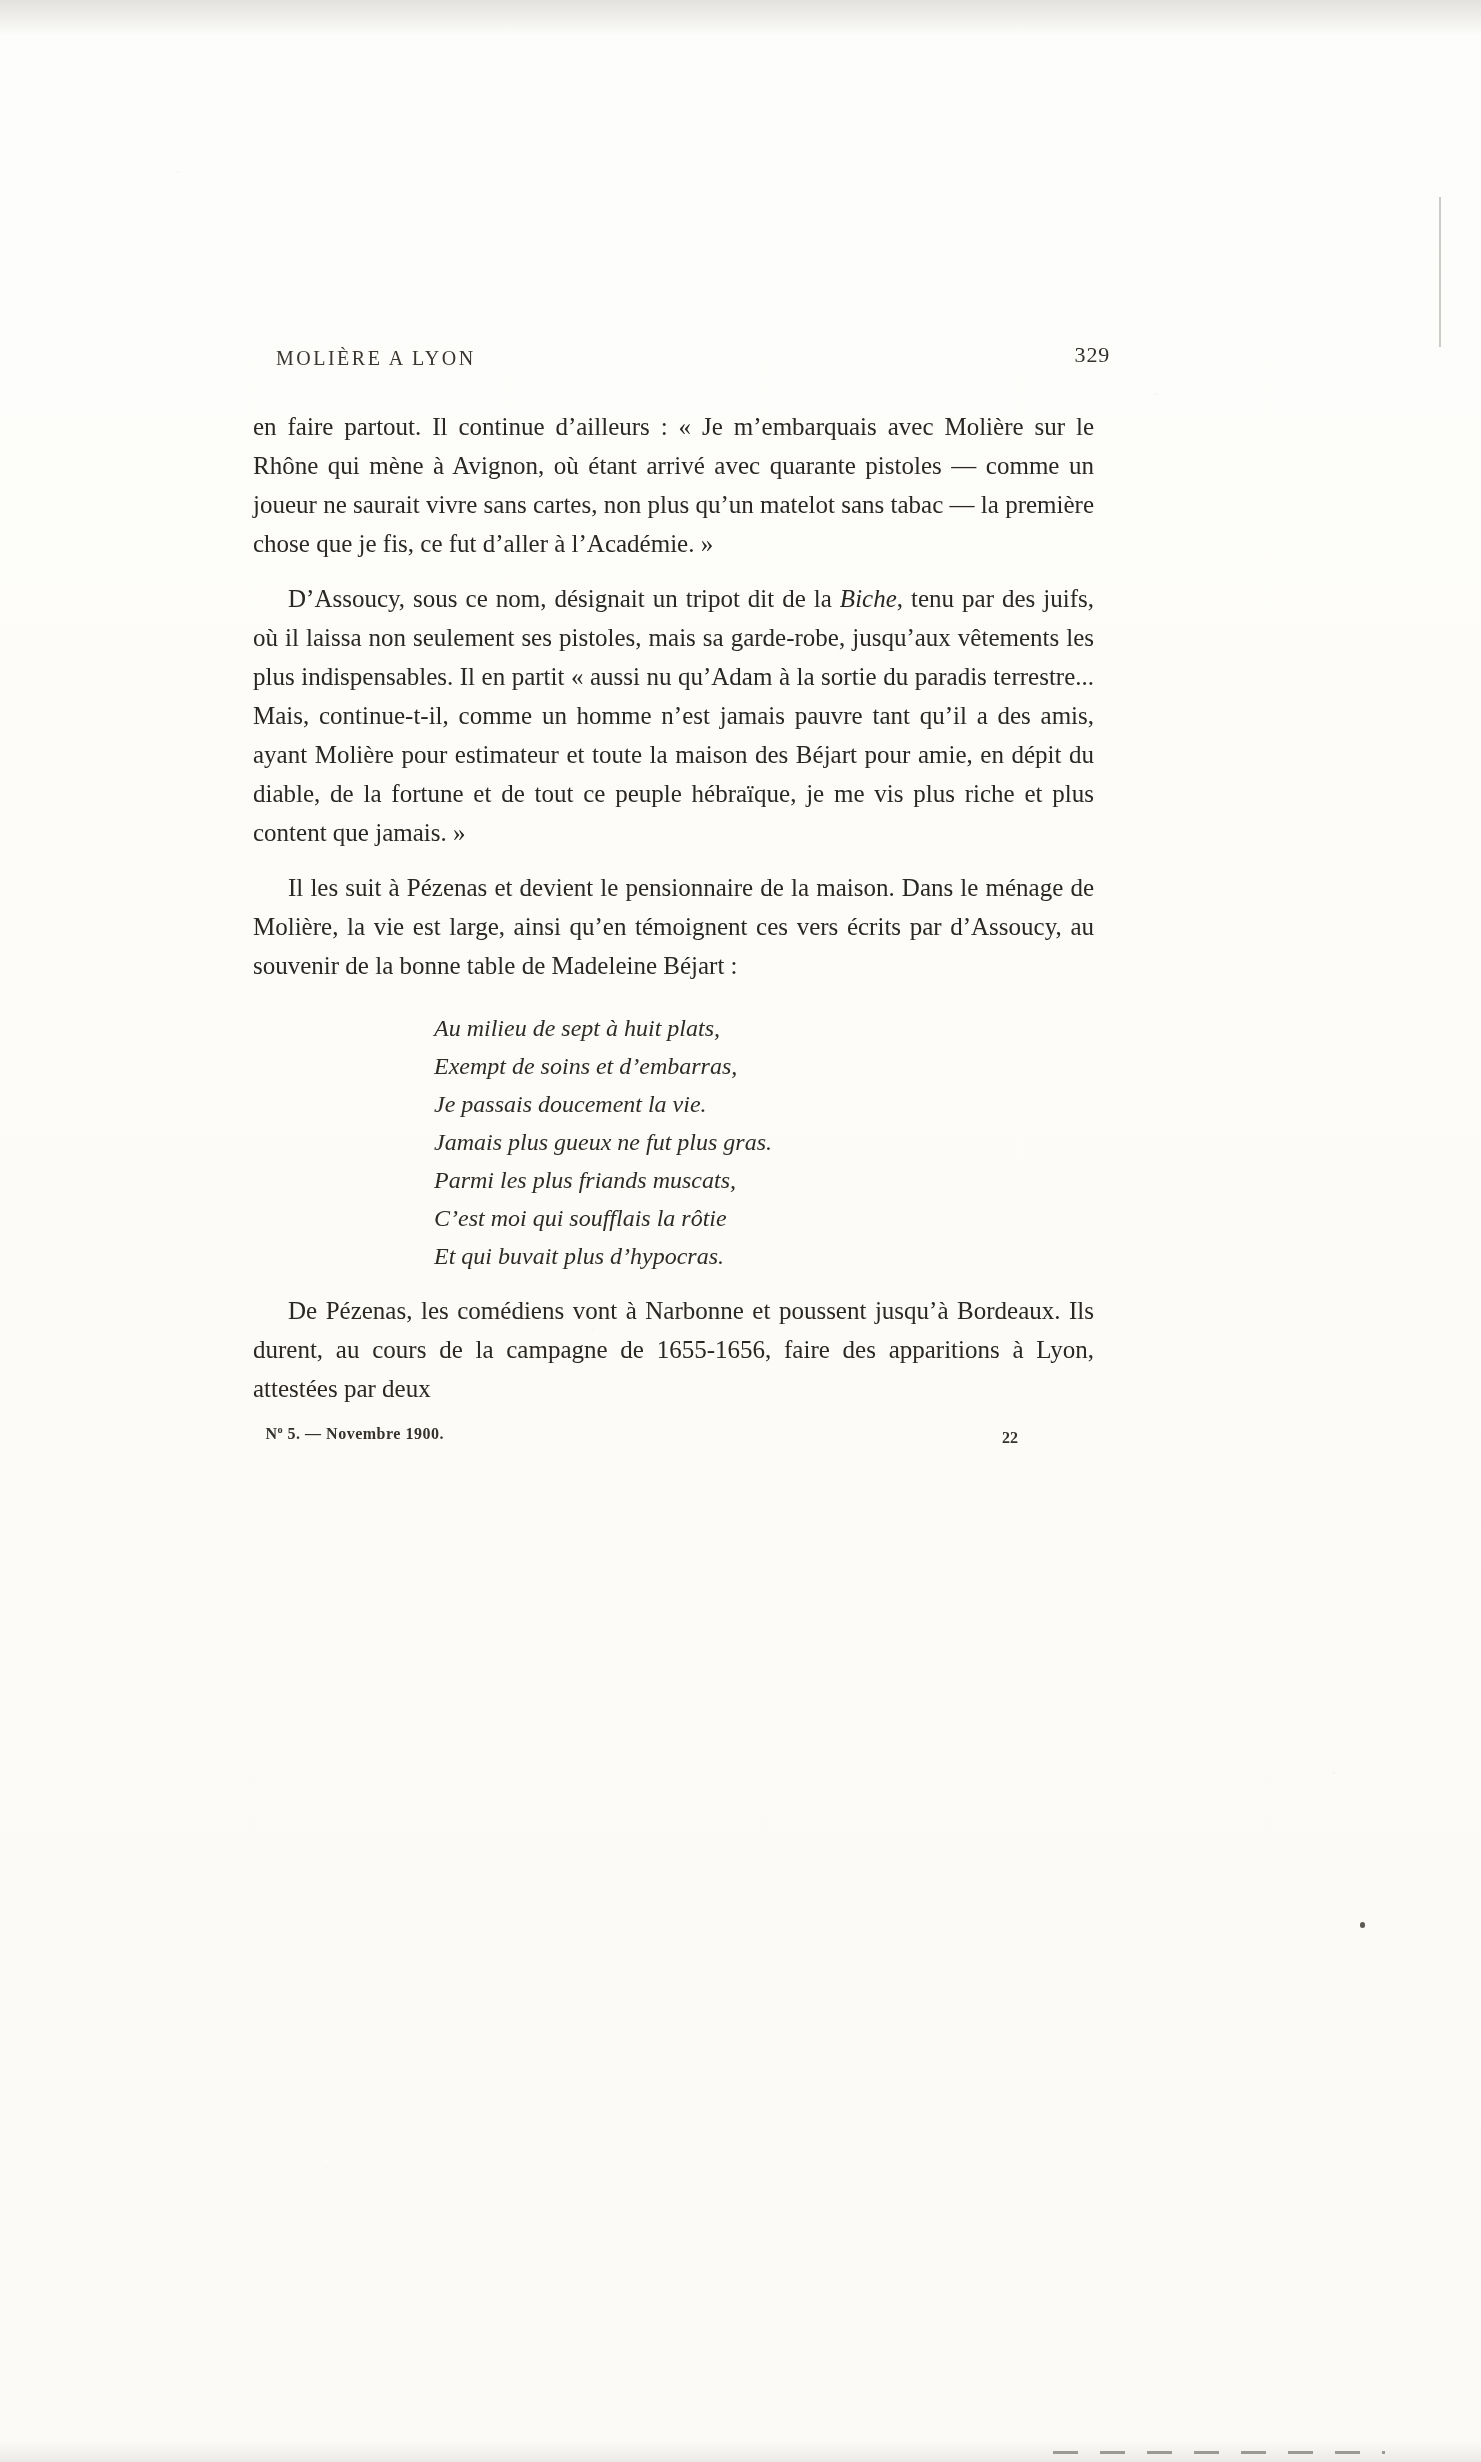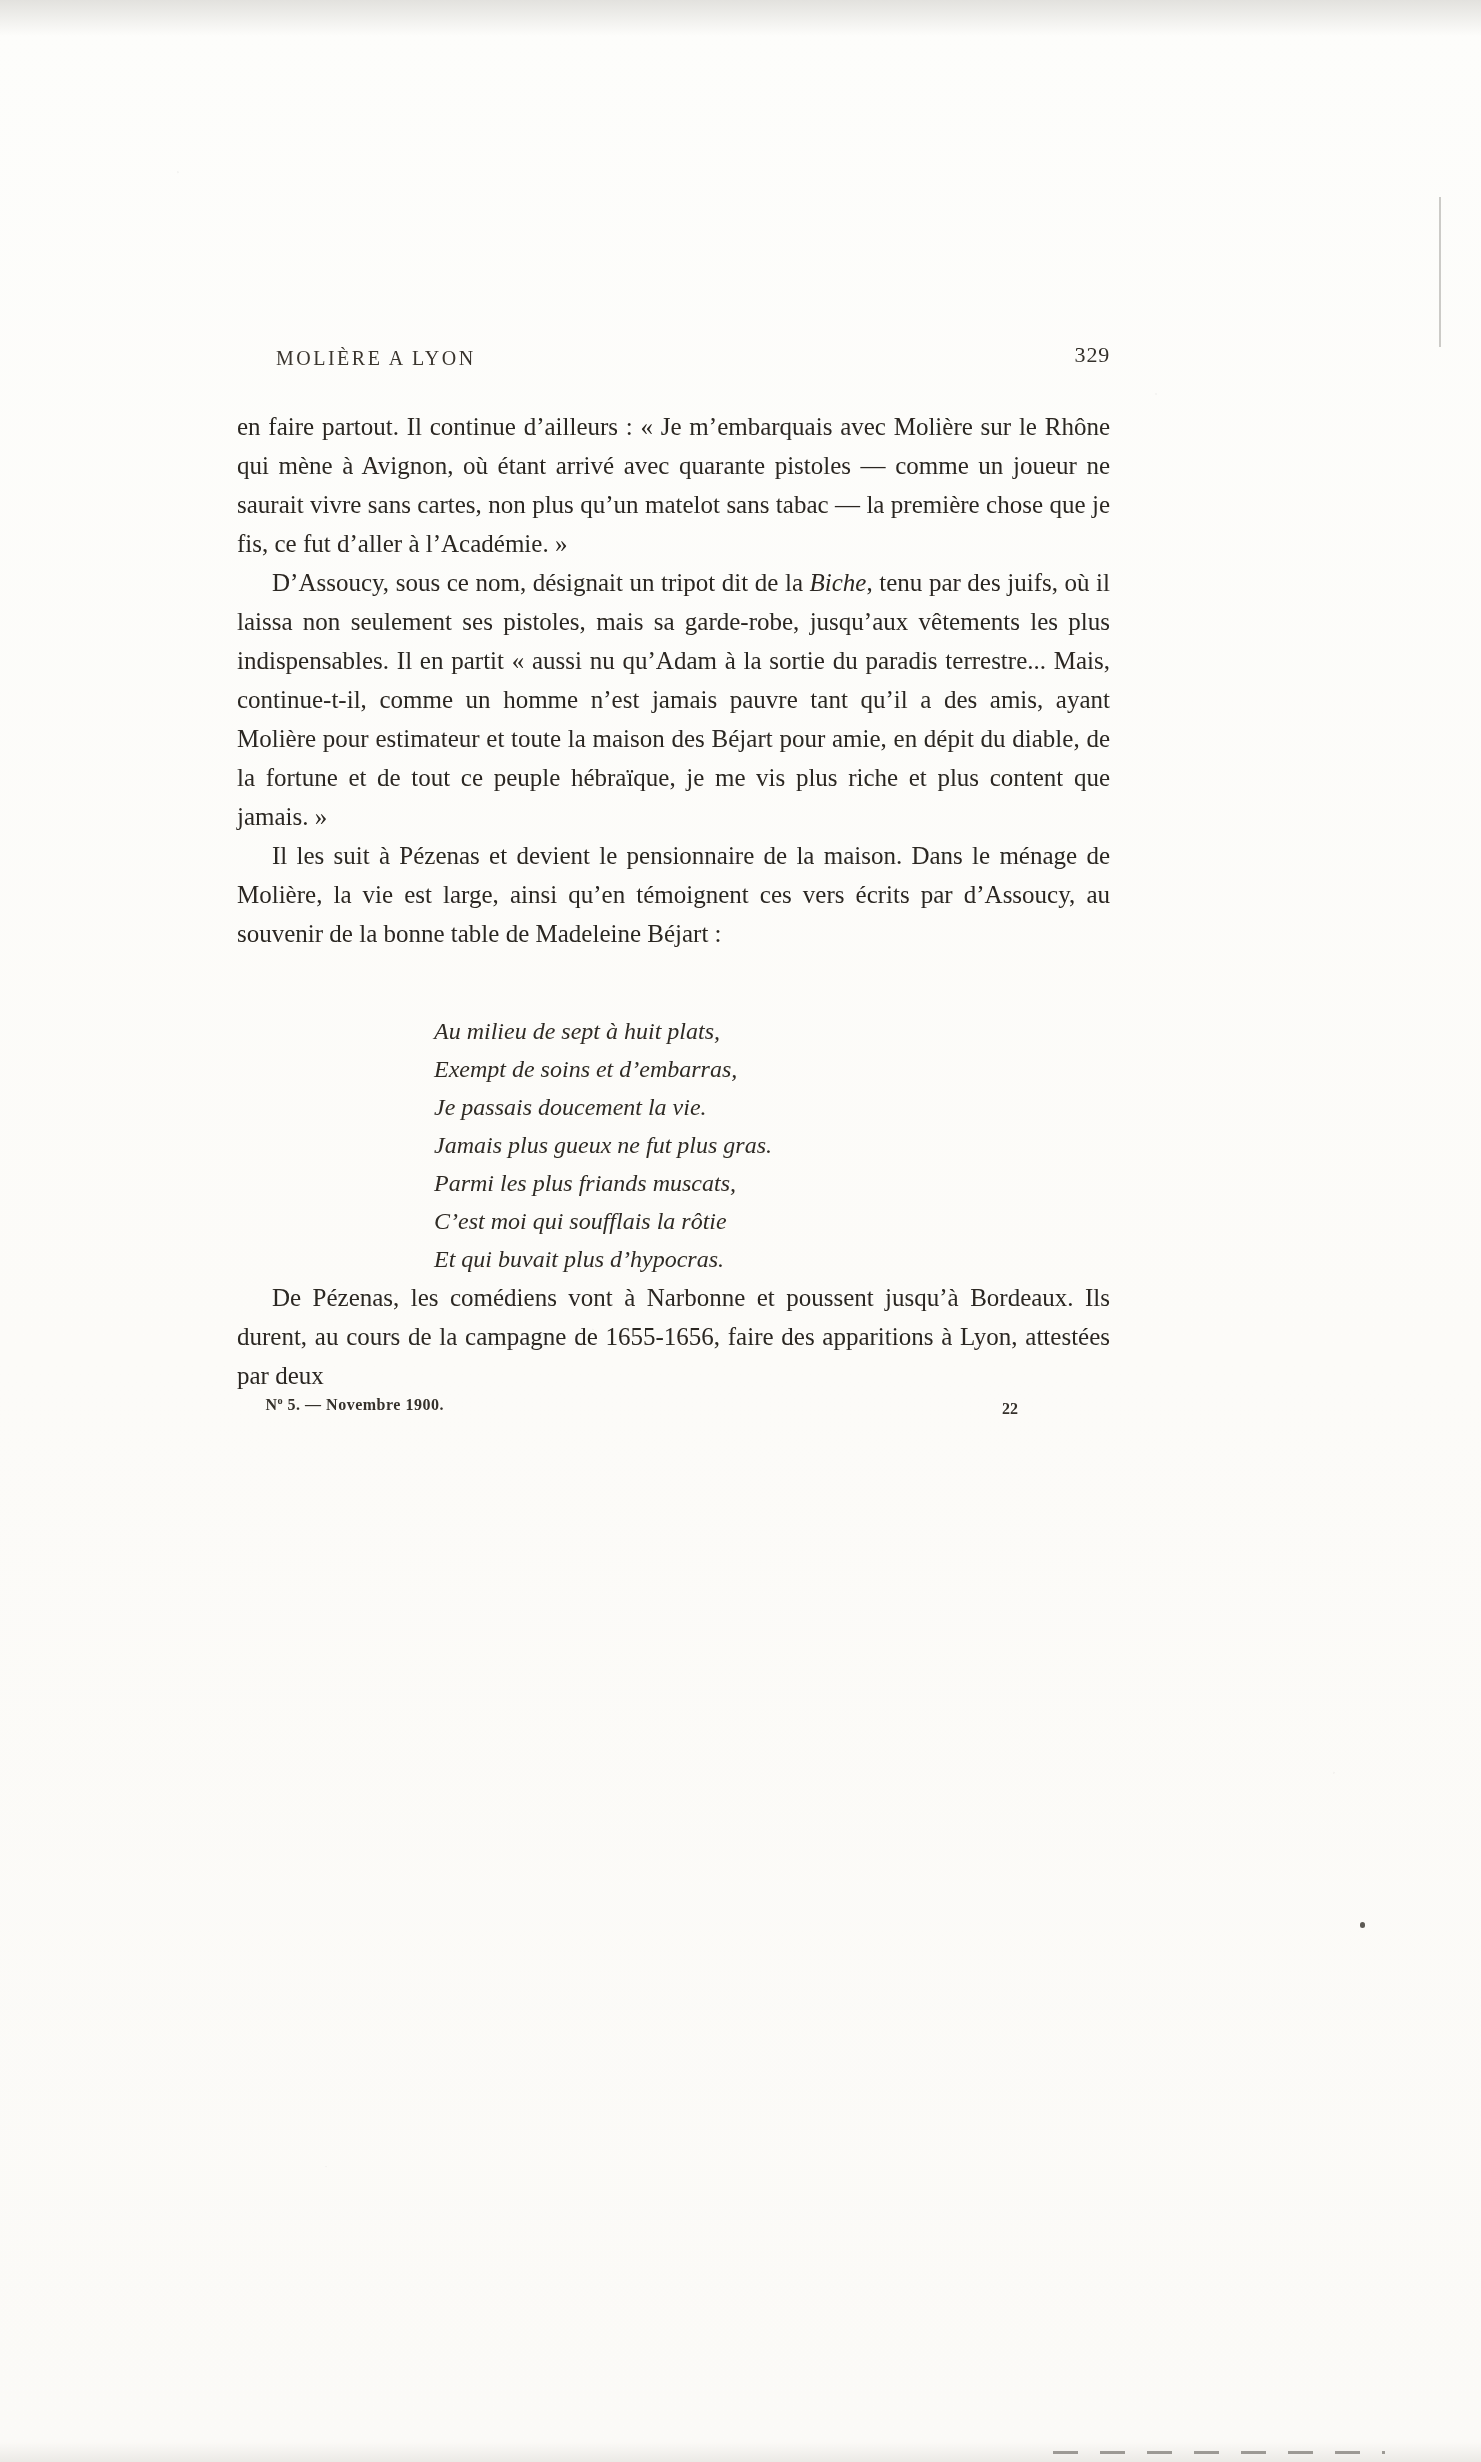--- a/index.html
+++ b/index.html
@@ -94,38 +94,38 @@
   .folio {
     position: absolute;
     right: 0;
     top: -4.7px;
     font-size: 22px;
     letter-spacing: 0.8px;
     color: #33302a;
   }
 
   p.body-par {
-    margin: 0;
+    margin: 16px;
     font-size: 25px;
     line-height: 39px;
     text-align: justify;
     text-justify: inter-word;
     color: #2b2722;
     hyphens: manual;
   }
   p.body-par + p.body-par {
     margin-top: 0;
   }
   p.indent {
     text-indent: 35px;
   }
   .italic { font-style: italic; }
 
   .verse {
-    margin: 59px 0 0 0;
+    margin: 24px 0 0 0;
     padding-left: 197px;
   }
   .verse-line {
     font-style: italic;
     font-size: 24px;
     line-height: 38px;
     color: #2f2b25;
     white-space: pre;
   }
 

